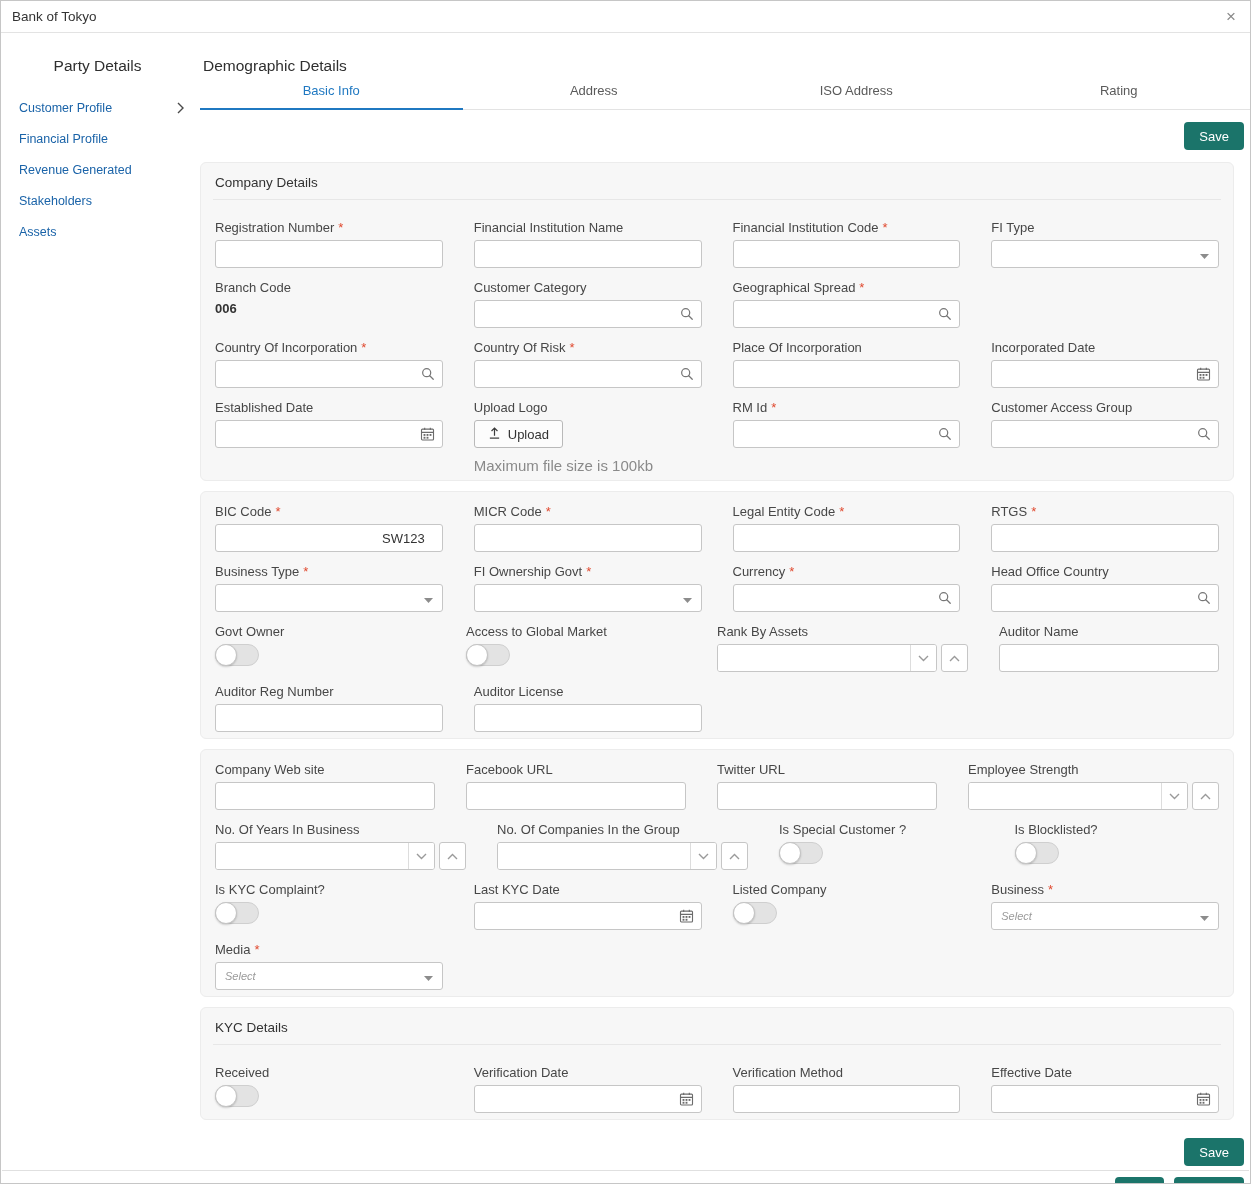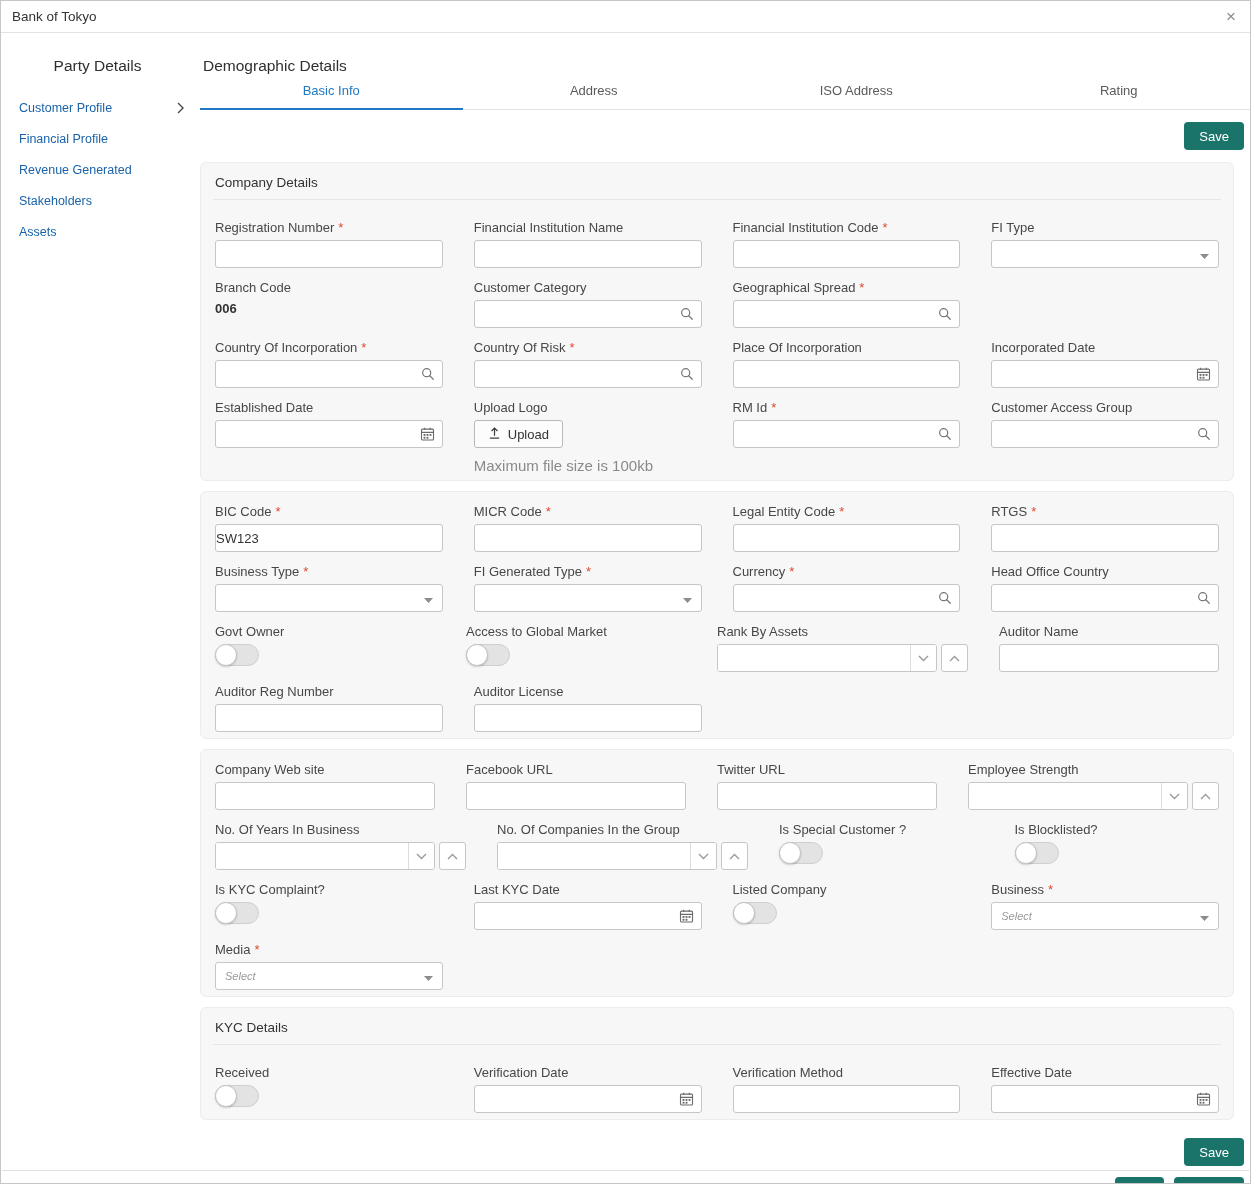--- a/index.html
+++ b/index.html
@@ -75,22 +75,22 @@
   }
   .frow {
     display:grid; grid-template-columns:repeat(4, 1fr);
     column-gap:31px; padding:8px 2px 4px;
   }
   .field { min-height:48px; }
   .flabel { font-size:13px; color:#474747; margin-bottom:5px; }
   .flabel .req { color: var(--required-red, #e0492f); margin-left:4px; font-size:13px; }
   .inp {
     width:100%; height:28px; border:1px solid #c6c6c6; border-radius:3px;
-    background:#fff; font-size:13px; color:#333; padding:0 0;
-    font-family:"Liberation Sans", sans-serif; outline:none;
+    background:#fff; font-size:13px; color:#333; padding:0 17px;
+    font-family:"Liberation Sans", sans-serif; outline:none;text-align:right;
   }
   .static-val { font-size:13px; color:#333; padding-top:1px; font-weight:bold; }
   .ctl { position:relative; }
   .ctl .inp { padding-right:30px; }
   .ctl-icon {
     position:absolute; right:8px; top:50%; transform:translateY(-50%);
     display:flex; align-items:center; cursor:pointer;
   }
   .selectbox {
     width:100%; height:28px; border:1px solid #c6c6c6; border-radius:3px;
@@ -324,21 +324,21 @@
               <div class="field">
                 <div class="flabel"><span>Business Type</span><span class="req">*</span></div>
                 <div class="selectbox">
                   <span class="sel-placeholder"></span>
                   <span><svg width="9" height="5" viewBox="0 0 9 5">
                       <path d="M0 0 H9 L4.5 5 Z" fill="#8c8c8c"></path>
                     </svg></span>
                 </div>
               </div>
               <div class="field">
-                <div class="flabel"><span>FI Generated Type</span><span class="req">*</span></div>
+                <div class="flabel"><span>FI Ownership Govt</span><span class="req">*</span></div>
                 <div class="selectbox">
                   <span class="sel-placeholder"></span>
                   <span><svg width="9" height="5" viewBox="0 0 9 5">
                       <path d="M0 0 H9 L4.5 5 Z" fill="#8c8c8c"></path>
                     </svg></span>
                 </div>
               </div>
               <div class="field">
                 <div class="flabel"><span>Currency</span><span class="req">*</span></div>
                 <div class="ctl"><input class="inp" style=""><span class="ctl-icon">

